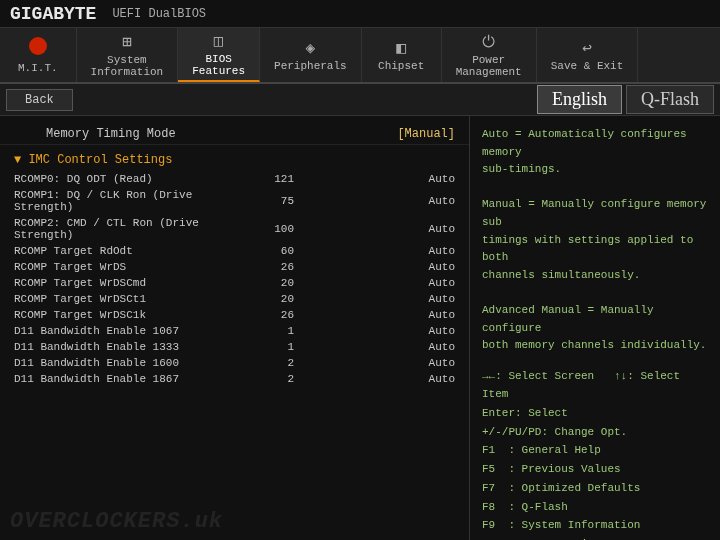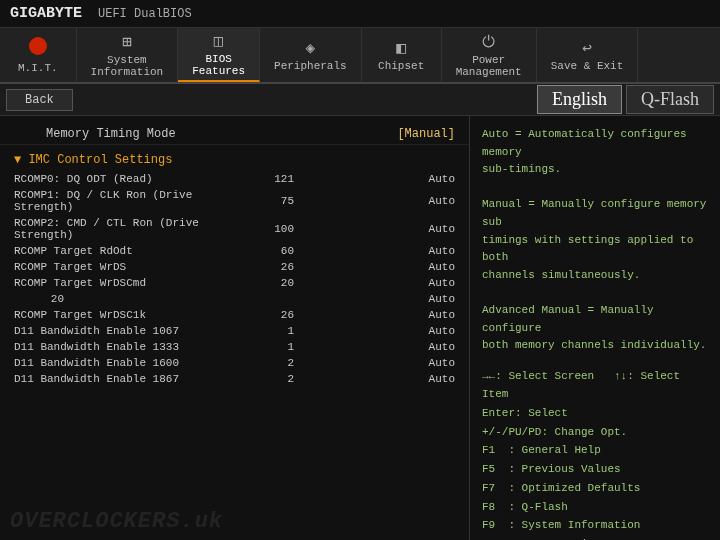--- a/index.html
+++ b/index.html
@@ -18,21 +18,21 @@
       background: #111;
       height: 28px;
       display: flex;
       align-items: center;
       padding: 0 10px;
       border-bottom: 1px solid #333;
     }
     #titlebar .brand {
       color: #e8e8e8;
       font-weight: bold;
-      font-size: 15px;
+      font-size: 18px;
       margin-right: 16px;
     }
     #titlebar .dual-bios {
       color: #aaa;
       font-size: 12px;
     }
 
     
     #topnav {
       background: #222;
@@ -300,20 +300,21 @@
       <span class="s-label">RCOMP Target WrDS</span>
       <span class="s-num">26</span>
       <span class="s-auto">Auto</span>
     </div>
         <div class="setting-row">
       <span class="s-label">RCOMP Target WrDSCmd</span>
       <span class="s-num">20</span>
       <span class="s-auto">Auto</span>
     </div>
         <div class="setting-row">
+      <span class="s-label">RCOMP Target WrDSCt1</span>
       <span class="s-num">20</span>
       <span class="s-auto">Auto</span>
     </div>
         <div class="setting-row">
       <span class="s-label">RCOMP Target WrDSC1k</span>
       <span class="s-num">26</span>
       <span class="s-auto">Auto</span>
     </div>
         <div class="setting-row">
       <span class="s-label">D11 Bandwidth Enable 1067</span>

